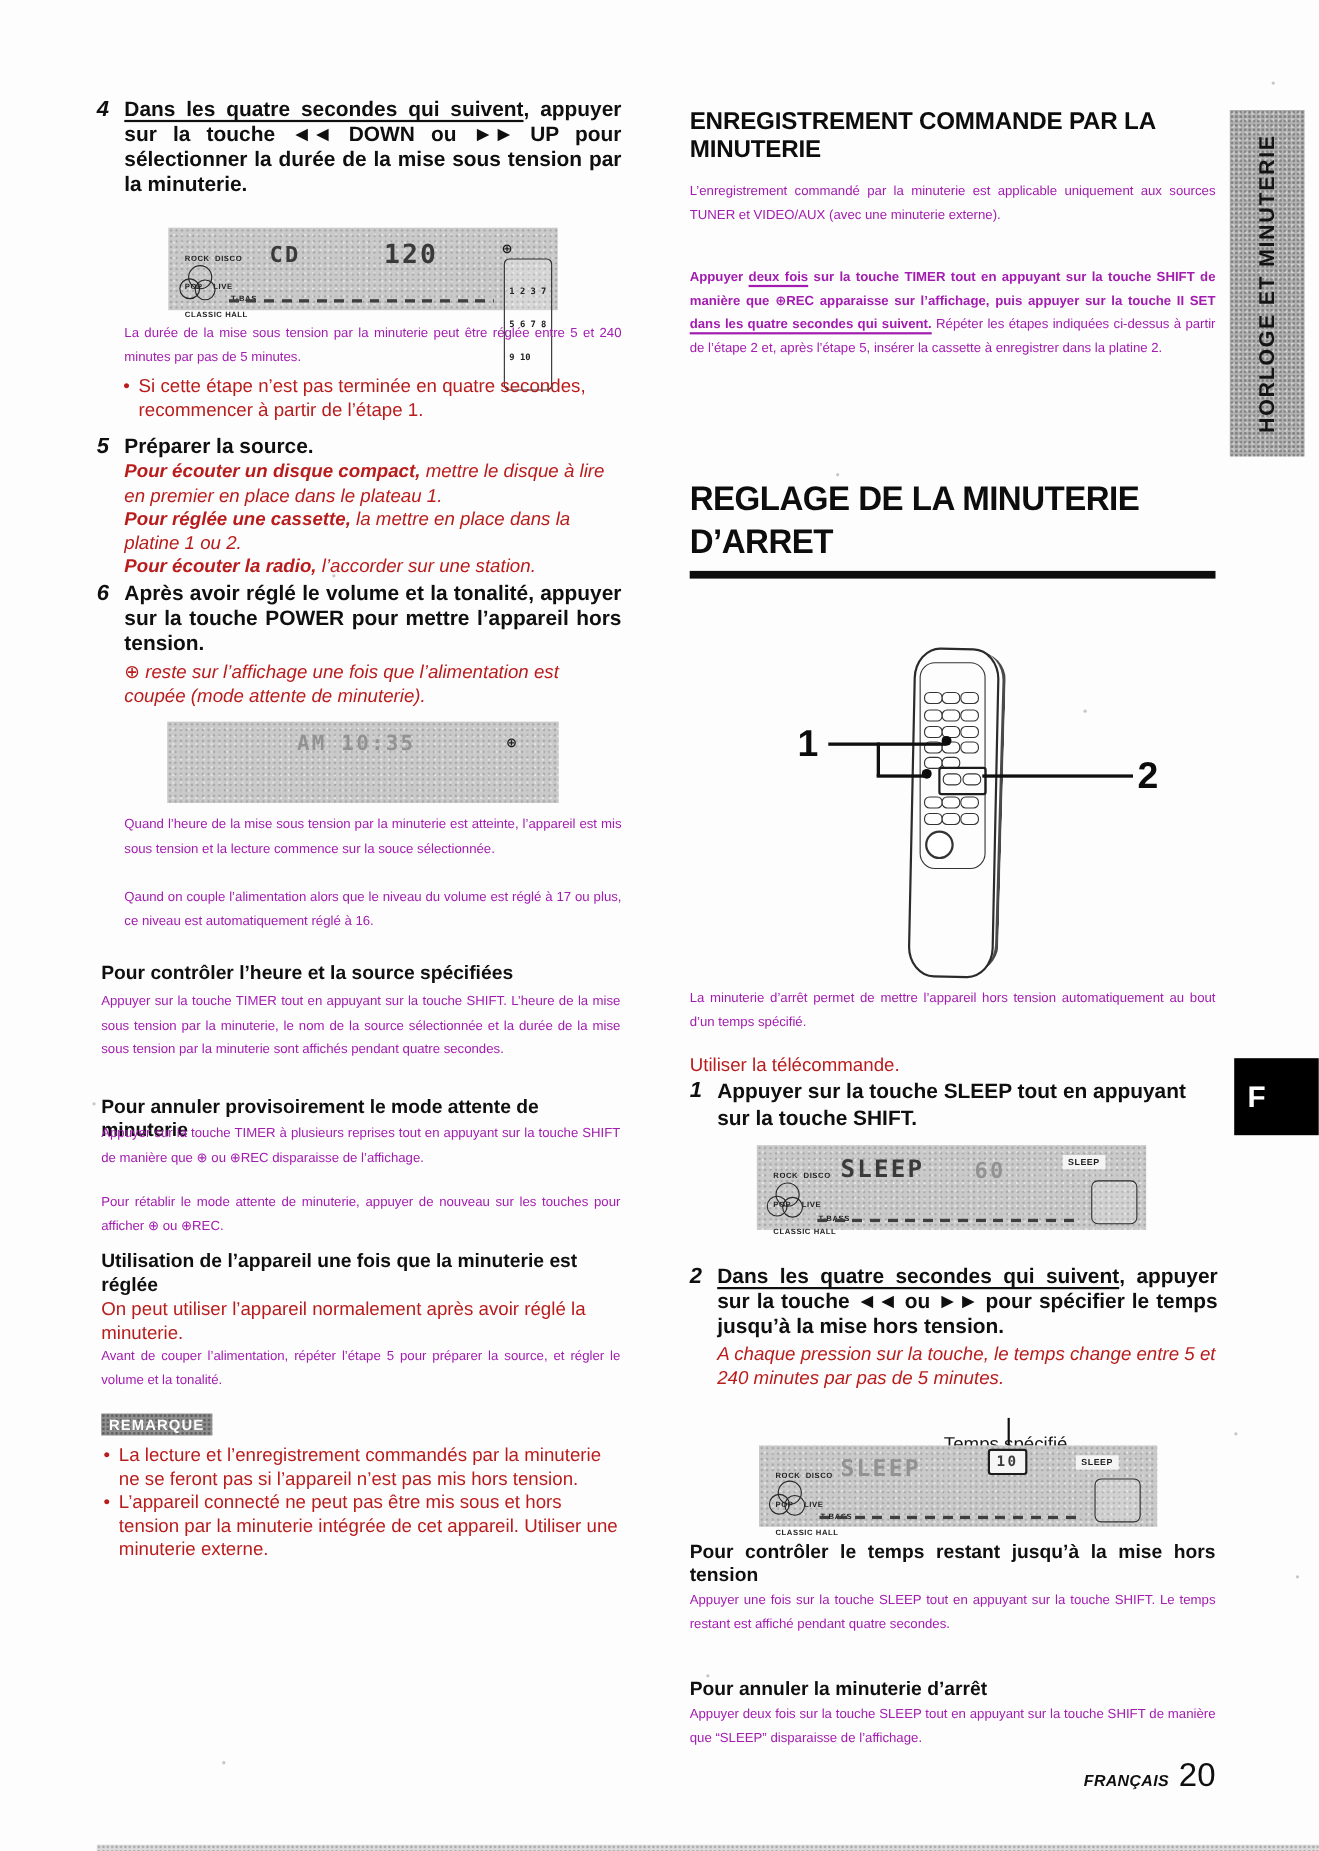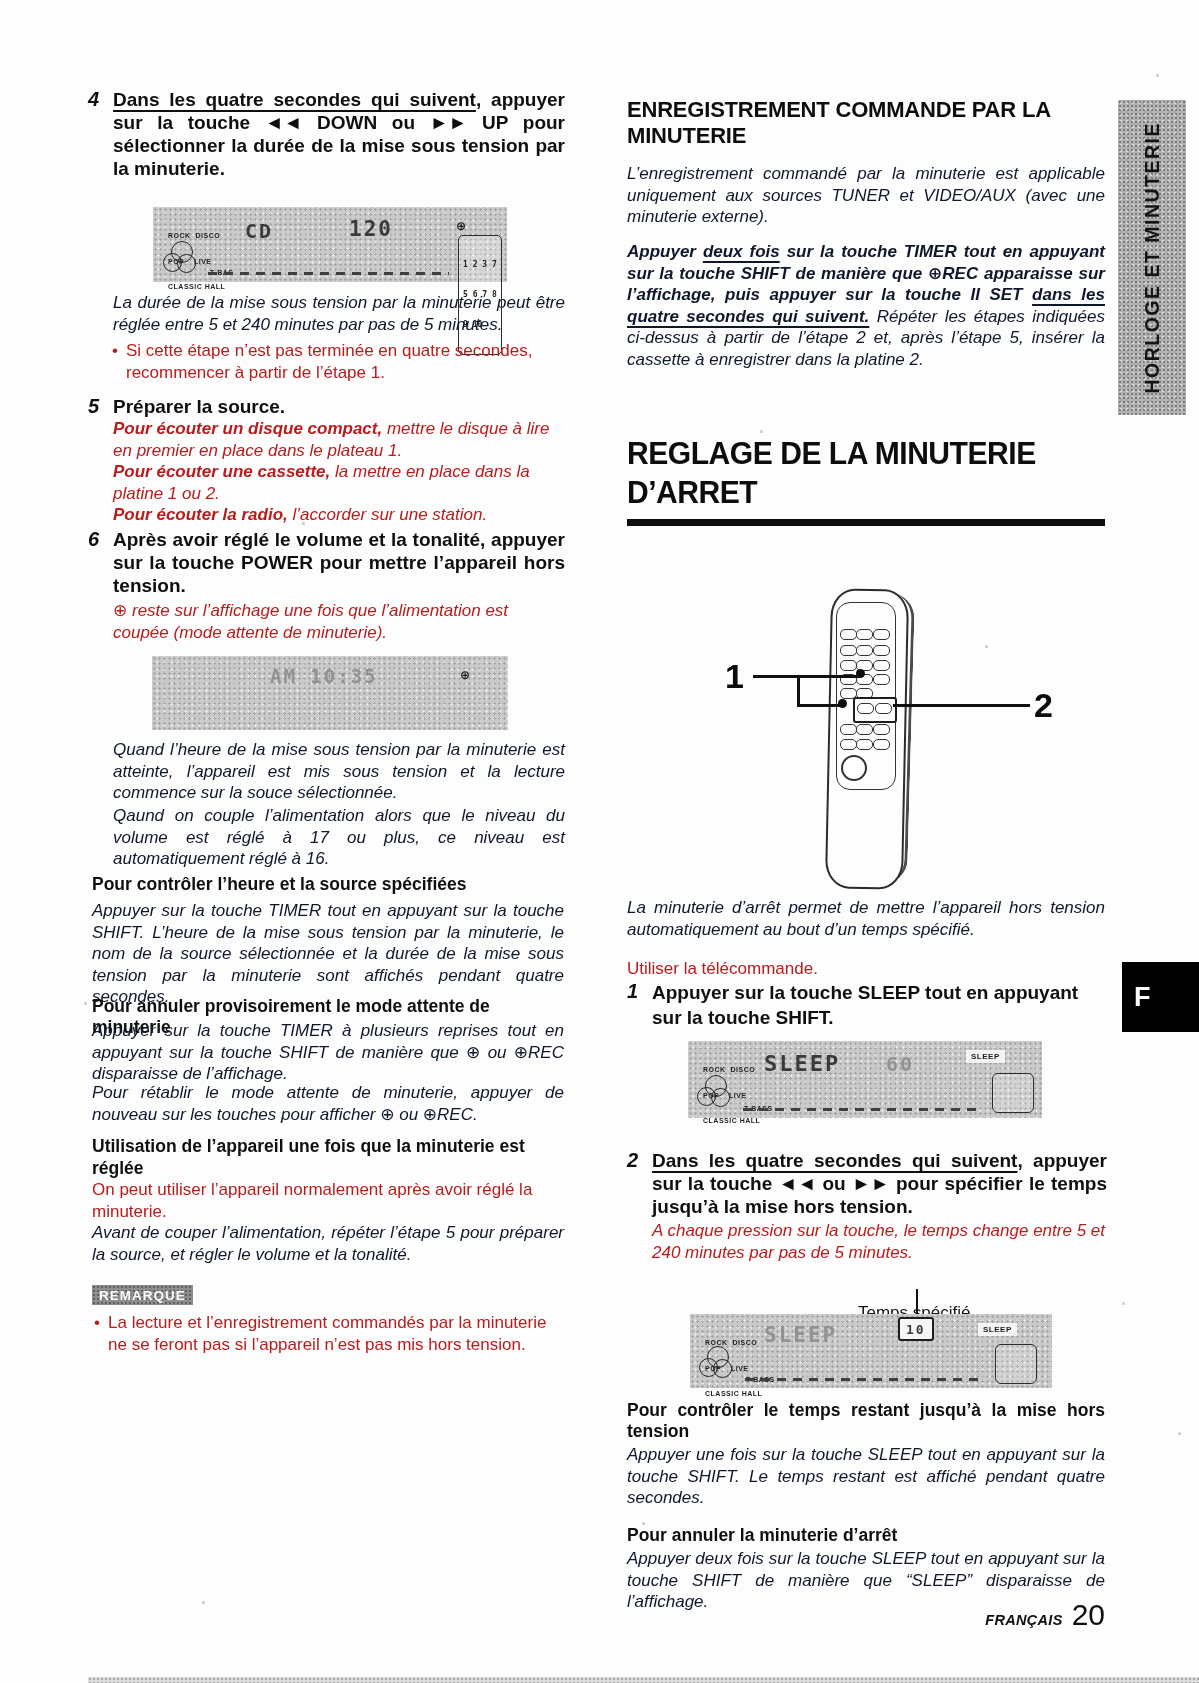--- a/index.html
+++ b/index.html
@@ -1,20 +1,20 @@
 <!DOCTYPE html>
 <html><head>
 <meta charset="utf-8">
 <style>
   html,body{margin:0;padding:0;background:#ffffff;}
   .page{position:relative;width:1199px;height:1683px;background:#fdfdfd;overflow:hidden;
         font-family:"Liberation Sans","DejaVu Sans",sans-serif;color:#161616;}
   .abs{position:absolute;}
   
-  .body{font-size:17px;line-height:21.5px;text-align:justify;color:#0f172a;font-style:italic;}
+  .body{font-size:12px;line-height:21.5px;text-align:justify;color:#a21caf;}
   .bodyl{font-size:17px;line-height:21.5px;color:#b91c1c;}
   .bh{font-weight:bold;font-size:17.5px;line-height:21px;color:#0f0f0f;}
   .stepnum{font-style:italic;font-weight:bold;font-size:20px;color:#0f0f0f;position:absolute;left:0;top:0;}
   .stephead{margin-left:25px;font-weight:bold;font-size:19px;line-height:23px;color:#0f0f0f;text-align:justify;}
   .stepbody{margin-left:25px;font-style:italic;}
   .lead{font-weight:bold;}
   .u{text-decoration:underline;text-decoration-thickness:2px;text-underline-offset:3.5px;}
   .note{position:relative;padding-left:16px;}
   .note::before{content:"•";position:absolute;left:2px;}
   .htop{font-weight:bold;font-size:22px;line-height:26px;color:#0d0d0d;letter-spacing:-0.2px;}
@@ -99,39 +99,39 @@
       <div>POP    LIVE</div>
       <div>CLASSIC HALL</div>
     </div>
     <div class="abs circles" style="left:10px;top:34px;">
         <span class="c1"></span>
         <span class="c2"></span>
         <span class="c3"></span>
       </div>
     <span class="abs tlabel" style="left:57px;top:62px;">T-BAS</span>
     <span class="abs seg dark" style="left:80px;top:12px;font-size:20px;margin-left:12px;">CD</span>
-    <span class="abs seg dark" style="left:196px;top:10px;font-size:21px;">120</span>
+    <span class="abs seg dark" style="left:196px;top:10px;font-size:24px;">120</span>
     <span class="abs clockicon" style="left:303px;top:13px;">⊕</span>
     <div class="abs numgrid" style="left:305px;top:28px;">
       <div>1 2 3 7</div>
       <div>5 6 7 8</div>
       <div>9 10</div>
     </div>
     <div class="abs dashrow" style="left:55px;right:58px;bottom:7px;"></div>
   </div>
 
   <div class="abs body" style="left:113px;top:292px;width:452px;">La durée de la mise sous tension par la minuterie peut être réglée entre 5 et 240 minutes par pas de 5 minutes.</div>
   <div class="abs bodyl note" style="left:110px;top:340px;width:452px;">Si cette étape n’est pas terminée en quatre secondes, recommencer à partir de l’étape 1.</div>
 
   <div class="abs" style="left:88px;top:395px;width:477px;">
     <span class="stepnum">5</span>
     <div class="stephead" style="text-align:left;">Préparer la source.</div>
     <div class="stepbody bodyl">
       <div><span class="lead">Pour écouter un disque compact,</span><span> mettre le disque à lire en premier en place dans le plateau 1.</span></div>
-      <div><span class="lead">Pour écouter une cassette,</span><span> la mettre en place dans la platine 1 ou 2.</span></div>
+      <div><span class="lead">Pour réglée une cassette,</span><span> la mettre en place dans la platine 1 ou 2.</span></div>
       <div><span class="lead">Pour écouter la radio,</span><span> l’accorder sur une station.</span></div>
     </div>
   </div>
 
   <div class="abs" style="left:88px;top:528px;width:477px;">
     <span class="stepnum">6</span>
     <div class="stephead">Après avoir réglé le volume et la tonalité, appuyer sur la touche POWER pour mettre l’appareil hors tension.</div>
     <div class="stepbody bodyl" style="margin-top:3px;">⊕ reste sur l’affichage une fois que l’alimentation est coupée (mode attente de minuterie).</div>
   </div>
 
@@ -152,20 +152,21 @@
 
   <div class="abs bh" style="left:92px;top:1136px;width:472px;line-height:21.5px;">Utilisation de l’appareil une fois que la minuterie est réglée</div>
   <div class="abs bodyl" style="left:92px;top:1179px;width:472px;">On peut utiliser l’appareil normalement après avoir réglé la minuterie.</div>
   <div class="abs body" style="left:92px;top:1222px;width:472px;">Avant de couper l’alimentation, répéter l’étape 5 pour préparer la source, et régler le volume et la tonalité.</div>
 
   <div class="abs" style="left:92px;top:1285px;">
     <span class="remark">REMARQUE</span>
   </div>
   <div class="abs" style="left:92px;top:1312px;width:474px;">
     <div class="bodyl note">La lecture et l’enregistrement commandés par la minuterie ne se feront pas si l’appareil n’est pas mis hors tension.</div>
+    <div class="bodyl note">L’appareil connecté ne peut pas être mis sous et hors tension par la minuterie intégrée de cet appareil. Utiliser une minuterie externe.</div>
   </div>
 
   <div class="abs htop" style="left:627px;top:97px;width:478px;">ENREGISTREMENT COMMANDE PAR LA MINUTERIE</div>
   <div class="abs body" style="left:627px;top:163px;width:478px;">L’enregistrement commandé par la minuterie est applicable uniquement aux sources TUNER et VIDEO/AUX (avec une minuterie externe).</div>
 
   <div class="abs body" style="left:627px;top:241px;width:478px;">
     <span class="lead">Appuyer </span><span class="lead u">deux fois</span><span class="lead"> sur la touche TIMER tout en appuyant sur la touche SHIFT de manière que ⊕REC apparaisse sur l’affichage, puis appuyer sur la touche II SET </span><span class="lead u">dans les quatre secondes qui suivent.</span><span> Répéter les étapes indiquées ci-dessus à partir de l’étape 2 et, après l’étape 5, insérer la cassette à enregistrer dans la platine 2.</span>
   </div>
 
   <div class="abs hbig" style="left:627px;top:434px;width:490px;">REGLAGE DE LA MINUTERIE

